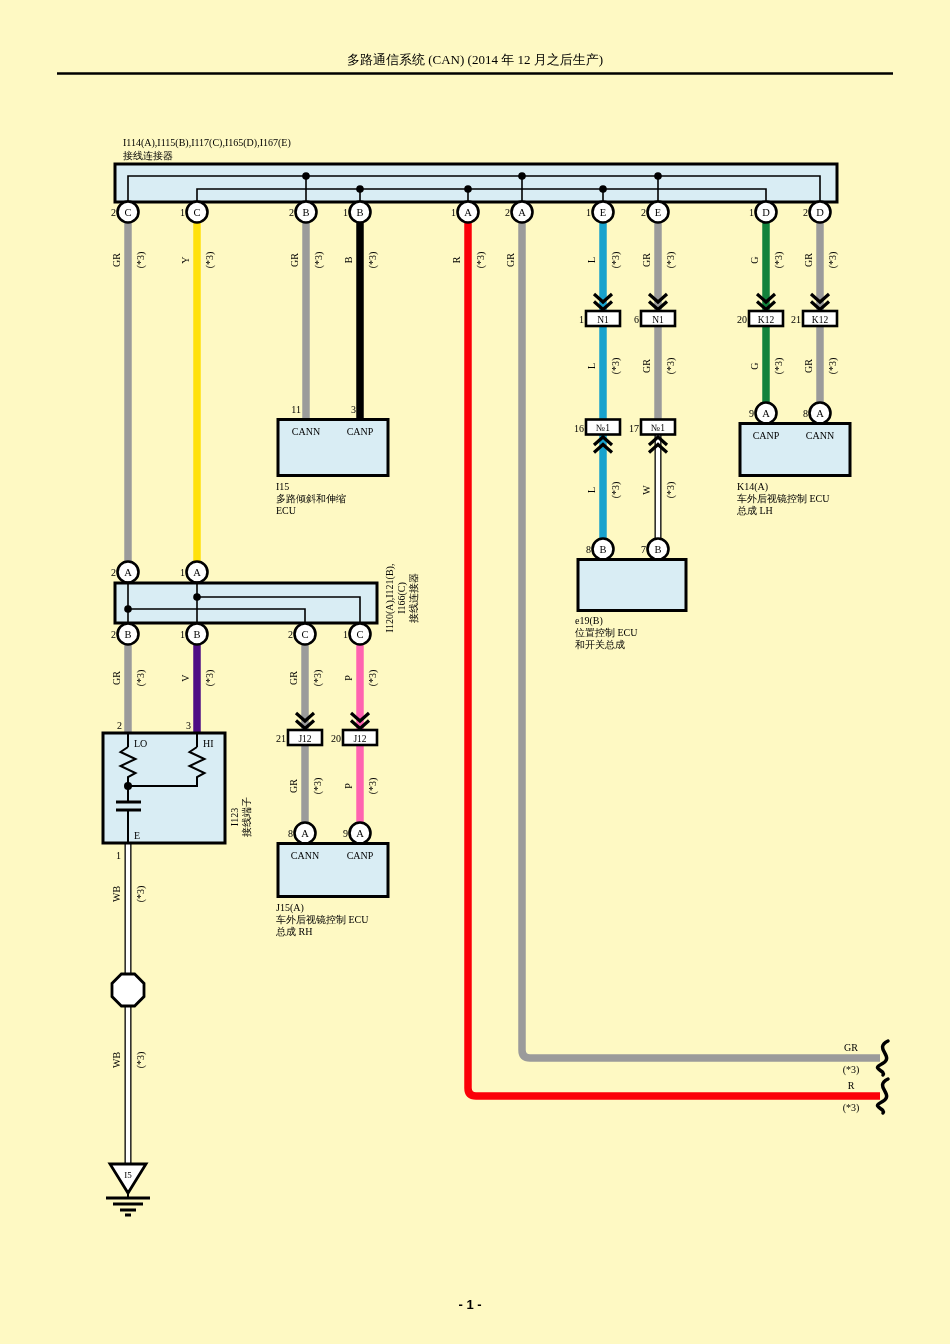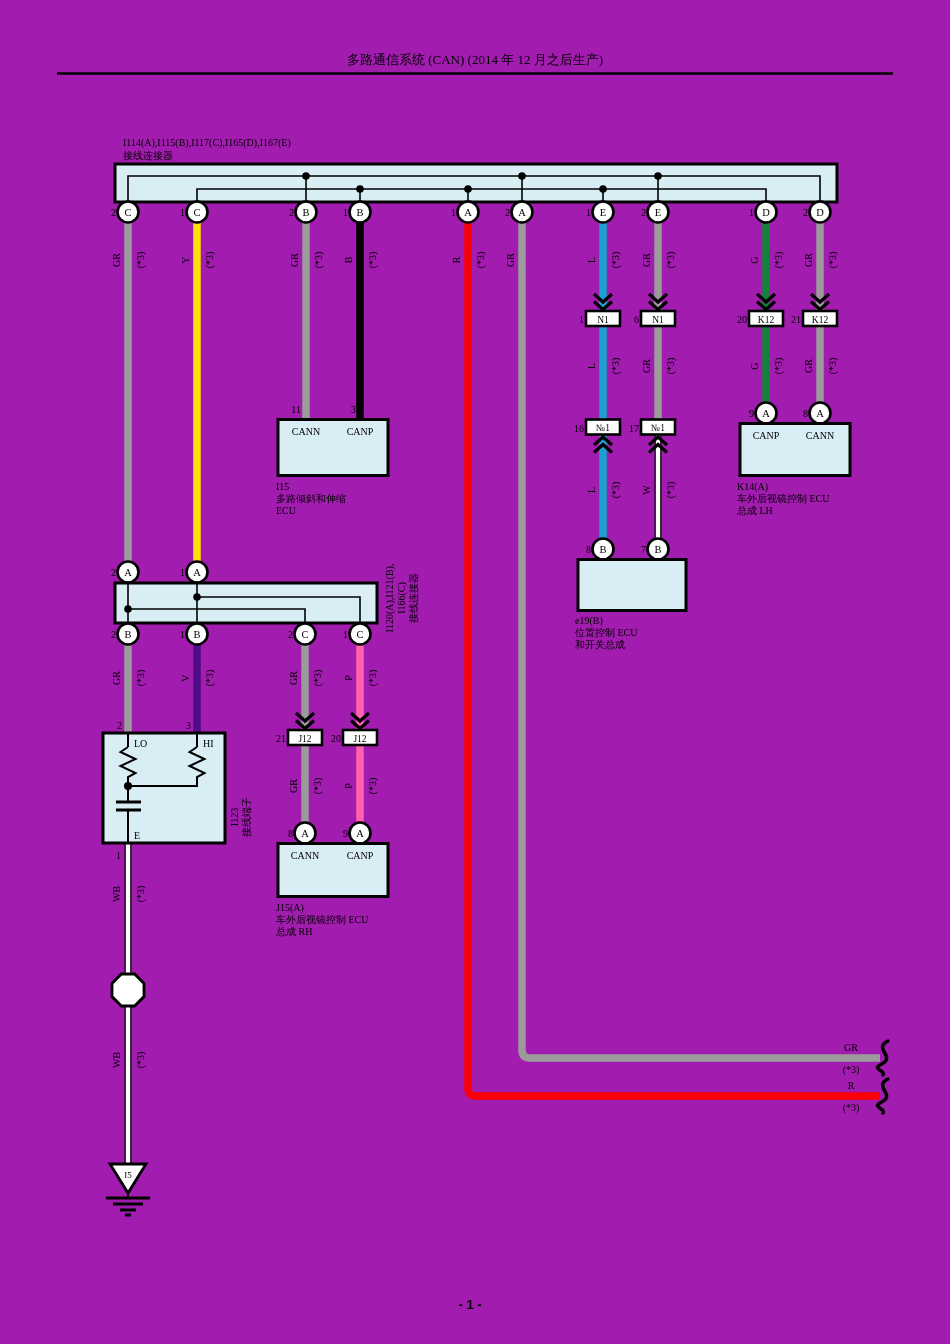--- a/index.html
+++ b/index.html
@@ -1,16 +1,16 @@
 <!DOCTYPE html>
 <html><head>
 <meta charset="utf-8">
 <style>
   html,body{margin:0;padding:0;background:#ffffff;}
-  .page{position:relative;width:950px;height:1344px;background:#a21caf;overflow:hidden;}
+  .page{position:relative;width:950px;height:1344px;background:#fef9c3;overflow:hidden;}
   svg text{font-family:"Liberation Serif","DejaVu Serif",serif;fill:#000;}
   .t9{font-size:9px;}
   .t95{font-size:9.5px;}
   .t10{font-size:10px;}
   .t105{font-size:10.5px;}
   .t13{font-size:13px;}
   .pgnum{font-family:"Liberation Sans","DejaVu Sans",sans-serif;font-size:13px;font-weight:bold;}
   .busline{stroke:#000;stroke-width:1.6;fill:none;}
   .barbox{stroke:#000;stroke-width:3;}
   .ecubox{stroke:#000;stroke-width:3;}

